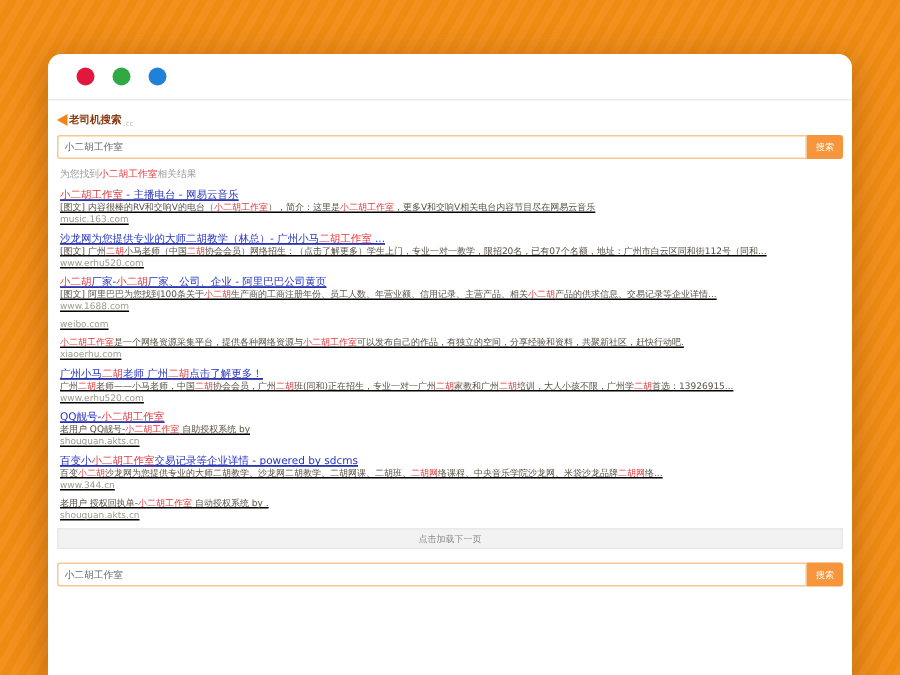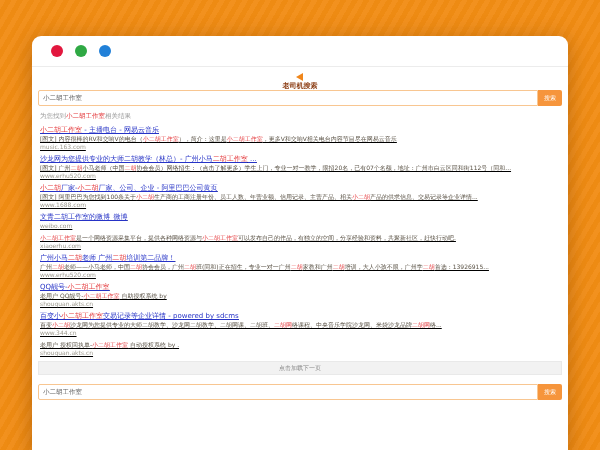--- a/index.html
+++ b/index.html
@@ -10,21 +10,21 @@
   }
   .window {
     position:absolute; left:32px; top:36px; width:536px; height:420px;
     background:#ffffff; border-radius:9px 9px 0 0;
     box-shadow:0 4px 22px rgba(90,40,0,.35);
   }
   .win-header { height:31px; display:flex; align-items:center; padding-left:19px;
     border-bottom:1px solid #ececec; }
   .dot { width:12px; height:12px; border-radius:50%; margin-right:12px; cursor:pointer; }
   .content { padding:0 6px; }
-  .logo-row { display:flex; align-items:center; justify-content:space-between; height:13px; margin-top:6px;flex-direction:column; }
+  .logo-row { display:flex; align-items:center; justify-content:flex-start; height:13px; margin-top:6px; }
   .logo-arrow { width:0; height:0; border-top:4px solid transparent; border-bottom:4px solid transparent;
     border-right:7px solid #f0861a; margin-right:1px; }
   .logo-text { font-size:7px; font-weight:bold; color:#8a3a10; letter-spacing:0; }
   .logo-suffix { font-size:5px; color:#bbb; margin-left:1px; align-self:flex-end; }
   .search-row { display:flex; margin-top:4px; height:16px; }
   .search-input { flex:1; border:1px solid #f8c691; border-radius:2px 0 0 2px; padding:0 4px;
     font-size:6.5px; color:#666; outline:none; font-family:inherit; }
   .search-btn { width:24px; border:none; background:#f6953c; color:#fff; font-size:6px;
     cursor:pointer; border-radius:0 2px 2px 0; font-family:inherit; }
   .summary { margin:6px 0 6px 2px; font-size:6.5px; line-height:8px; color:#9b9b9b;
@@ -77,29 +77,28 @@
           <a class="rtitle"><span>沙龙网为您提供专业的大师二胡教学（林总）- 广州小马</span><span class="hl">二胡工作室</span><span> ...</span></a>
           <div class="rdesc"><span>[图文] 广州</span><span class="hl">二胡</span><span>小马老师（中国</span><span class="hl">二胡</span><span>协会会员）网络招生：（点击了解更多）学生上门，专业一对一教学，限招20名，已有07个名额，地址：广州市白云区同和街112号（同和...</span></div>
           <div class="rurl">www.erhu520.com</div>
         </div>
         <div class="result">
           <a class="rtitle"><span class="hl">小二胡</span><span>厂家-</span><span class="hl">小二胡</span><span>厂家、公司、企业 - 阿里巴巴公司黄页</span></a>
           <div class="rdesc"><span>[图文] 阿里巴巴为您找到100条关于</span><span class="hl">小二胡</span><span>生产商的工商注册年份、员工人数、年营业额、信用记录、主营产品、相关</span><span class="hl">小二胡</span><span>产品的供求信息、交易记录等企业详情...</span></div>
           <div class="rurl">www.1688.com</div>
         </div>
         <div class="result">
-          <a class="rtitle"><span>文青二胡工作室的微博_微博</span></a>
           <div class="rurl">weibo.com</div>
         </div>
         <div class="result">
           <div class="rdesc"><span class="hl">小二胡工作室</span><span>是一个网络资源采集平台，提供各种网络资源与</span><span class="hl">小二胡工作室</span><span>可以发布自己的作品，有独立的空间，分享经验和资料，共聚新社区，赶快行动吧.</span></div>
           <div class="rurl">xiaoerhu.com</div>
         </div>
         <div class="result">
-          <a class="rtitle"><span>广州小马</span><span class="hl">二胡</span><span>老师 广州</span><span class="hl">二胡</span><span>培训第二品牌！</span></a>
+          <a class="rtitle"><span>广州小马</span><span class="hl">二胡</span><span>老师 广州</span><span class="hl">二胡</span><span>点击了解更多！</span></a>
           <div class="rdesc"><span>广州</span><span class="hl">二胡</span><span>老师——小马老师，中国</span><span class="hl">二胡</span><span>协会会员，广州</span><span class="hl">二胡</span><span>班(同和)正在招生，专业一对一广州</span><span class="hl">二胡</span><span>家教和广州</span><span class="hl">二胡</span><span>培训，大人小孩不限，广州学</span><span class="hl">二胡</span><span>首选：13926915...</span></div>
           <div class="rurl">www.erhu520.com</div>
         </div>
         <div class="result">
           <a class="rtitle"><span>QQ靓号-</span><span class="hl">小二胡工作室</span></a>
           <div class="rdesc"><span>老用户 QQ靓号-</span><span class="hl">小二胡工作室</span><span> 自助授权系统 by</span></div>
           <div class="rurl">shouquan.akts.cn</div>
         </div>
         <div class="result">
           <a class="rtitle"><span>百变小</span><span class="hl">小二胡工作室</span><span>交易记录等企业详情 - powered by sdcms</span></a>

